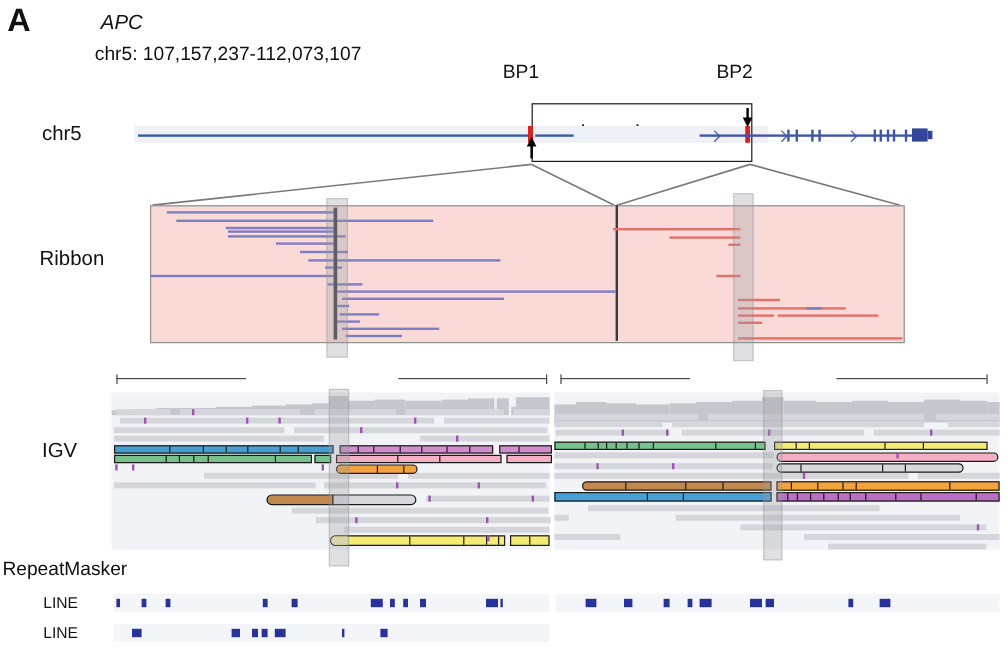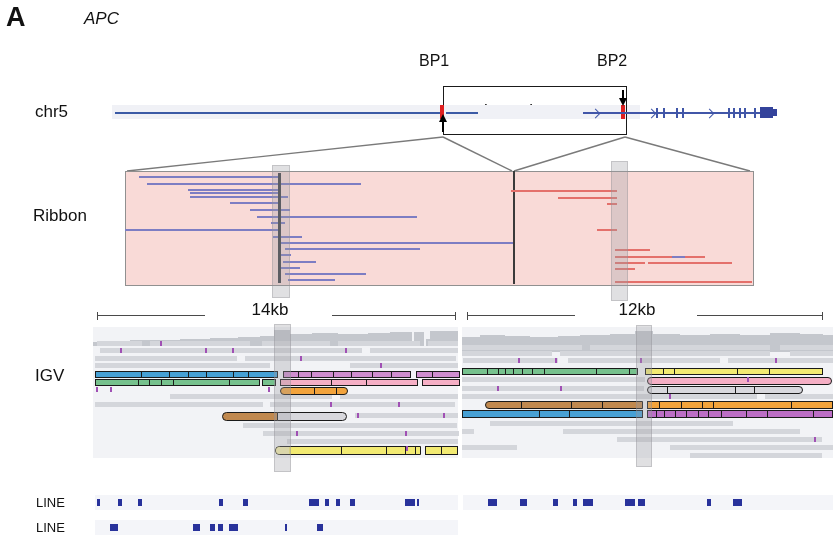--- a/index.html
+++ b/index.html
@@ -22,31 +22,31 @@
   #sine-label{left:36px;top:495px;font-size:13px;}
   #line-label{left:36px;top:520px;font-size:13px;}
   #connectors{position:absolute;left:0;top:0;pointer-events:none;}
 </style>
 </head>
 <body>
 
 <div id="fig">
   <div class="lbl" id="panel-letter">A</div>
   <div class="lbl" id="gene-name">APC</div>
+  <div class="lbl" id="coords">chr5: 107,157,237-112,073,107</div>
 
   <div class="lbl" id="chr5-label">chr5</div>
   <div class="lbl" id="bp1-label">BP1</div>
   <div class="lbl" id="bp2-label">BP2</div>
   <div class="lbl" id="inversion-label">inversion</div>
 
   <div class="lbl" id="ribbon-label">Ribbon</div>
   <div class="lbl" id="igv-label">IGV</div>
-  <div class="lbl" id="scale-left">14kb</div>
-  <div class="lbl" id="scale-right">12kb</div>
-
+
+  <div class="lbl" id="rm-label">RepeatMasker</div>
   <div class="lbl" id="sine-label">LINE</div>
   <div class="lbl" id="line-label">LINE</div>
 
   <div class="abs" id="ideo-layer" style="left:0;top:0;width:100%;height:100%;">
       <div class="abs" style="left: 112px; top: 105px; width: 528px; height: 14px; background: rgb(240, 241, 246);"></div>
       <div class="abs" style="left: 443px; top: 86px; width: 182px; height: 47px; border: 1.5px solid rgb(26, 26, 26);"></div>
       <div class="abs" style="left: 115px; top: 111.5px; width: 328px; height: 2.4px; background: rgb(59, 90, 165);"></div>
       <div class="abs" style="left: 446px; top: 111.5px; width: 32px; height: 2.4px; background: rgb(59, 90, 165);"></div>
       <div class="abs" style="left: 440px; top: 105px; width: 4px; height: 14px; background: rgb(224, 32, 32);"></div>
       <div class="abs" style="left: 621px; top: 105px; width: 4px; height: 14px; background: rgb(224, 32, 32);"></div>

